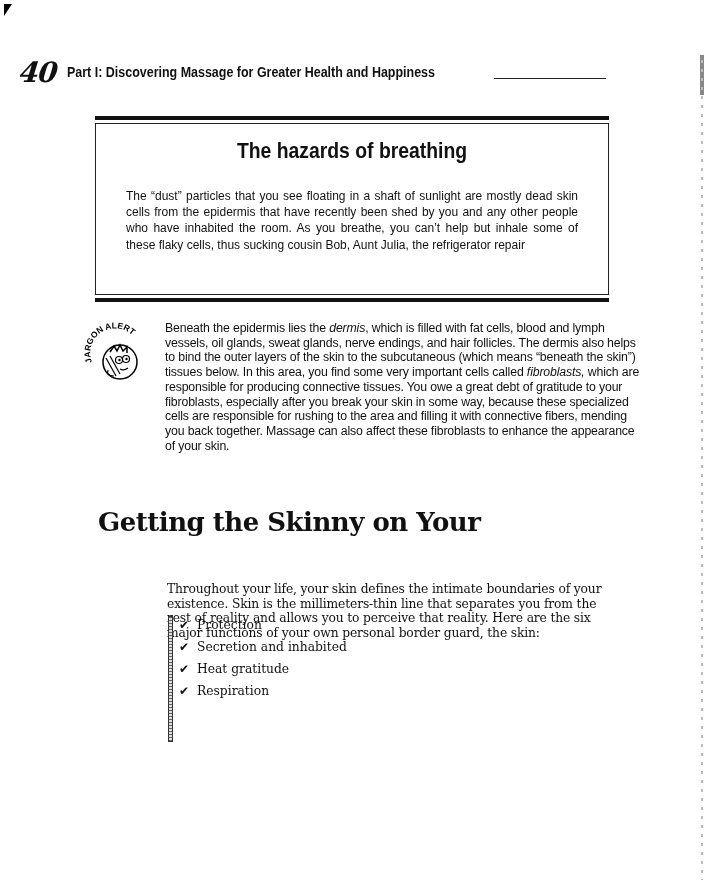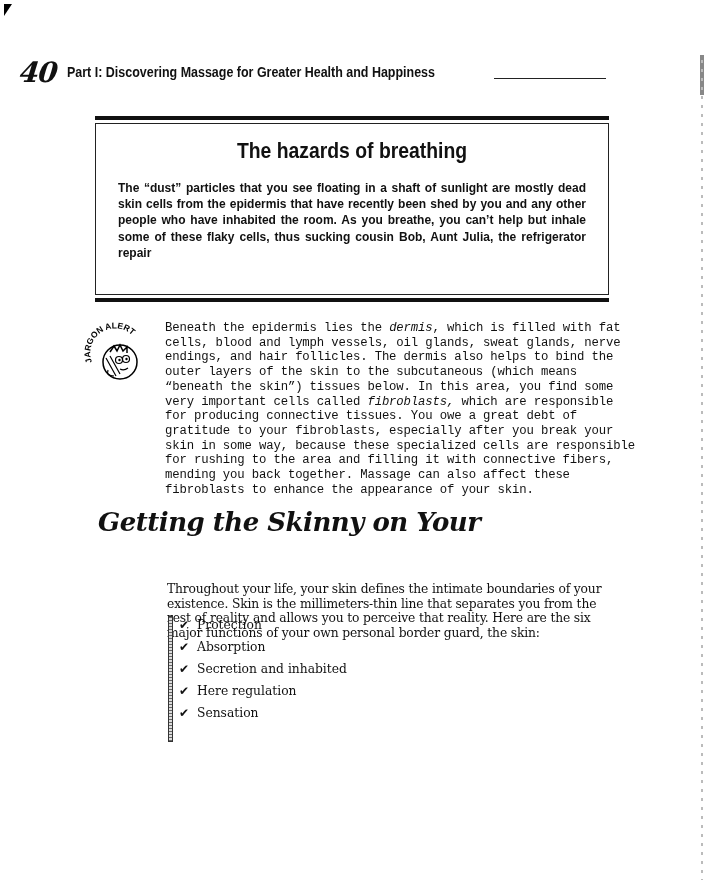--- a/index.html
+++ b/index.html
@@ -17,29 +17,29 @@
 
   .sidebar { position: absolute; left: 95px; top: 116px; width: 514px; }
   .sidebar .top-bar { height: 4px; background: #111; }
   .sidebar .box { border: 1px solid #222; margin-top: 3px; padding: 16px 14px 10px 14px; height: 144px; box-sizing: content-box; }
   .sidebar .bottom-bar { height: 4px; background: #111; margin-top: 3px; }
   .sb-title { text-align: center; font-family: "Liberation Sans", sans-serif; font-weight: bold; font-size: 22px;
     transform: scaleX(0.88); margin: 0 0 10px 0; line-height: 1; }
   .sb-cols { display: flex; gap: 16px; font-family: "Liberation Sans", sans-serif; font-size: 12px; line-height: 16.2px; }
   .sb-cols .col { flex: 1; }
   .sb-cols .col1 { text-align: justify; }
-  .sb-cols p { margin: 8px; font-weight: bold; }
+  .sb-cols p { margin: 16px; }
   .sb-cols .whoops { margin-top: 6px; }
 
   .jargon { position: absolute; left: 82px; top: 322px; width: 64px; height: 60px; }
-  .body1 { position: absolute; left: 165px; top: 321px; width: 475px; font-family: Liberation Mono, monospace;
+  .body1 { position: absolute; left: 165px; top: 321px; width: 475px; font-family: Liberation Sans, sans-serif;
     font-size: 12.3px; line-height: 14.7px; letter-spacing: -0.15px; }
   .body1 p { margin: 0; }
 
-  .h2 { position: absolute; left: 98px; top: 508px; font-family: "DejaVu Serif", serif; font-style: italic;
+  .h2 { position: absolute; left: 98px; top: 508px; font-family: "DejaVu Serif", serif; 
     font-weight: bold; font-size: 26px; line-height: 29px; letter-spacing: -0.5px; }
   .h2 div { white-space: nowrap; }
 
   .body2 { position: absolute; left: 167px; top: 582px; width: 455px; font-family: "DejaVu Serif", serif;
     font-size: 12.3px; line-height: 14.7px; letter-spacing: -0.15px; }
   .body2 p { margin: 0; }
 
   .list { position: absolute; left: 168px; top: 614px; }
   .list-bar { position: absolute; left: 0; top: 2px; width: 5px; height: 126px; border: 1px solid #333;
     background: repeating-linear-gradient(to bottom, #666 0 1px, #ddd 1px 3px); box-sizing: border-box; }
@@ -100,18 +100,17 @@
 </div>
 
 <div class="body2">
   <p>Throughout your life, your skin defines the intimate boundaries of your existence. Skin is the millimeters-thin line that separates you from the rest of reality and allows you to perceive that reality. Here are the six major functions of your own personal border guard, the skin:</p>
 </div>
 
 <div class="list">
   <div class="list-bar"></div>
   <ul id="fn-list">
       <li><span class="check">✔</span><span>Protection</span></li>
-      <li><span class="check">✔</span><span>Absorption</span></li>
       <li><span class="check">✔</span><span>Secretion and inhabited</span></li>
-      <li><span class="check">✔</span><span>Here regulation</span></li>
-      <li><span class="check">✔</span><span>Sensation</span></li>
+      <li><span class="check">✔</span><span>Heat gratitude</span></li>
+      <li><span class="check">✔</span><span>Respiration</span></li>
     </ul>
 </div>
 
 </body></html>

